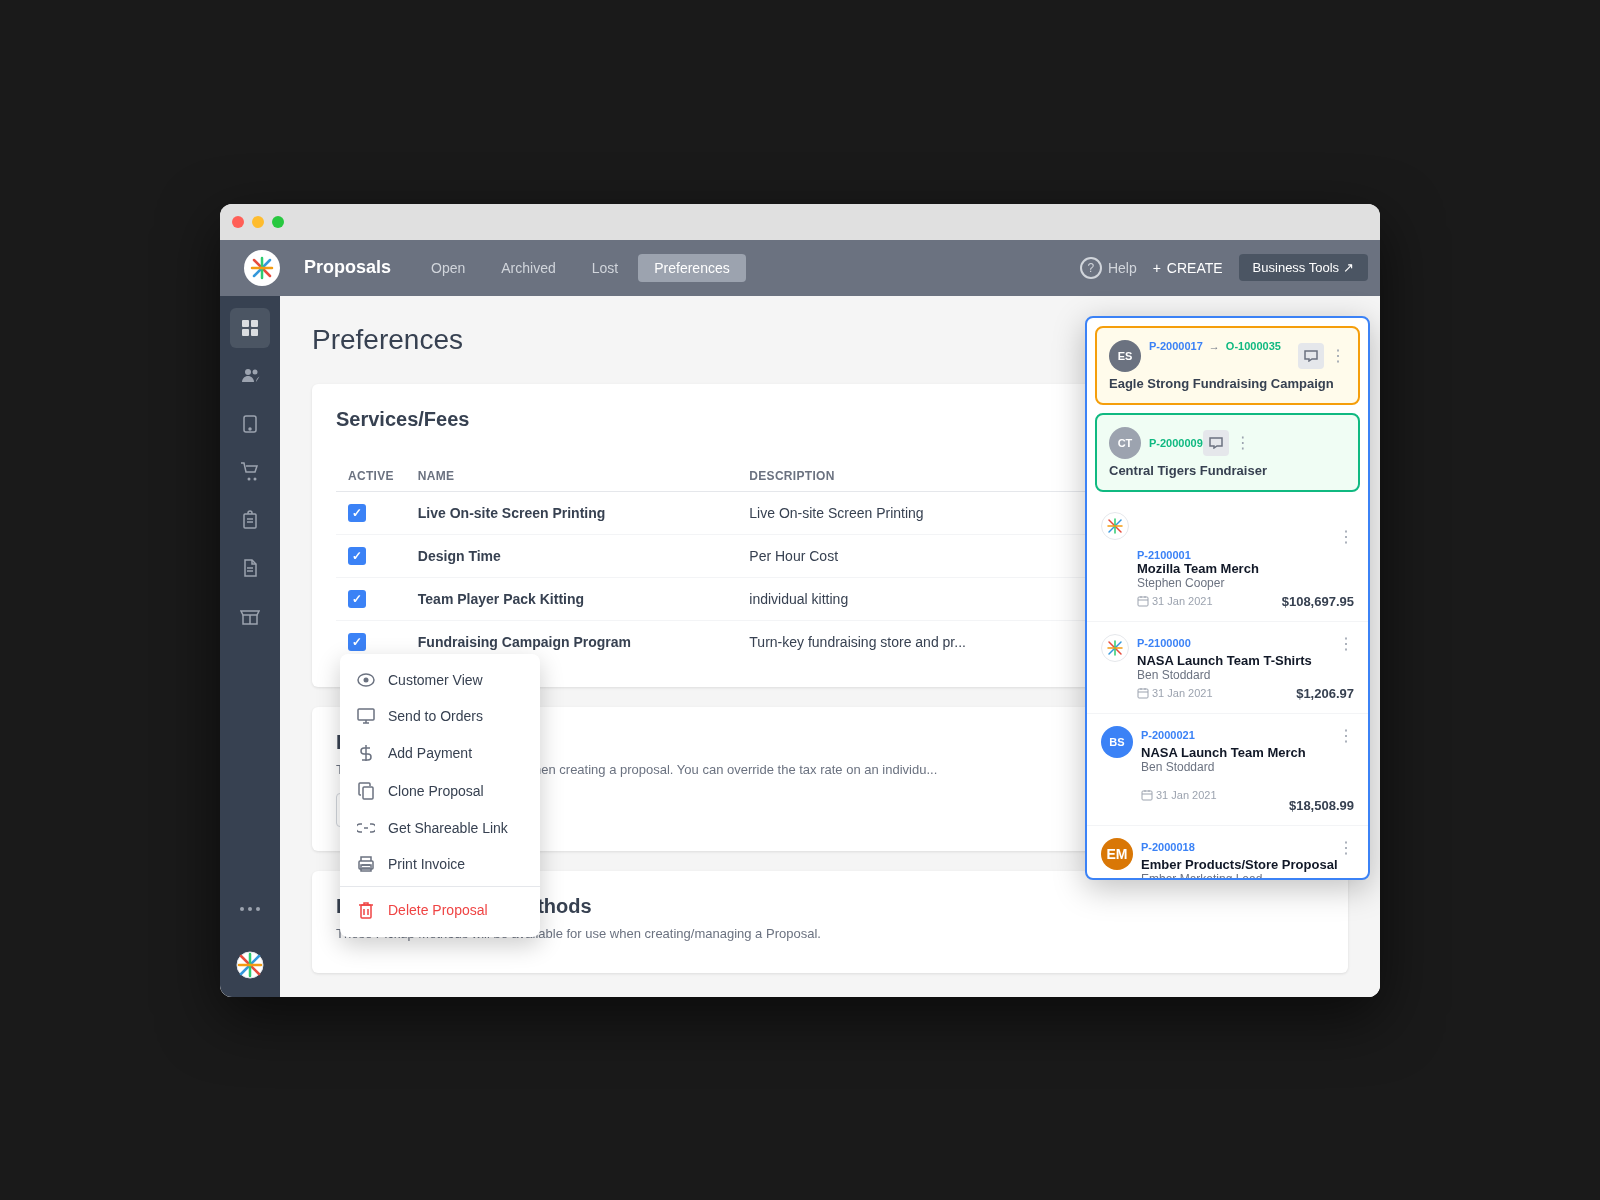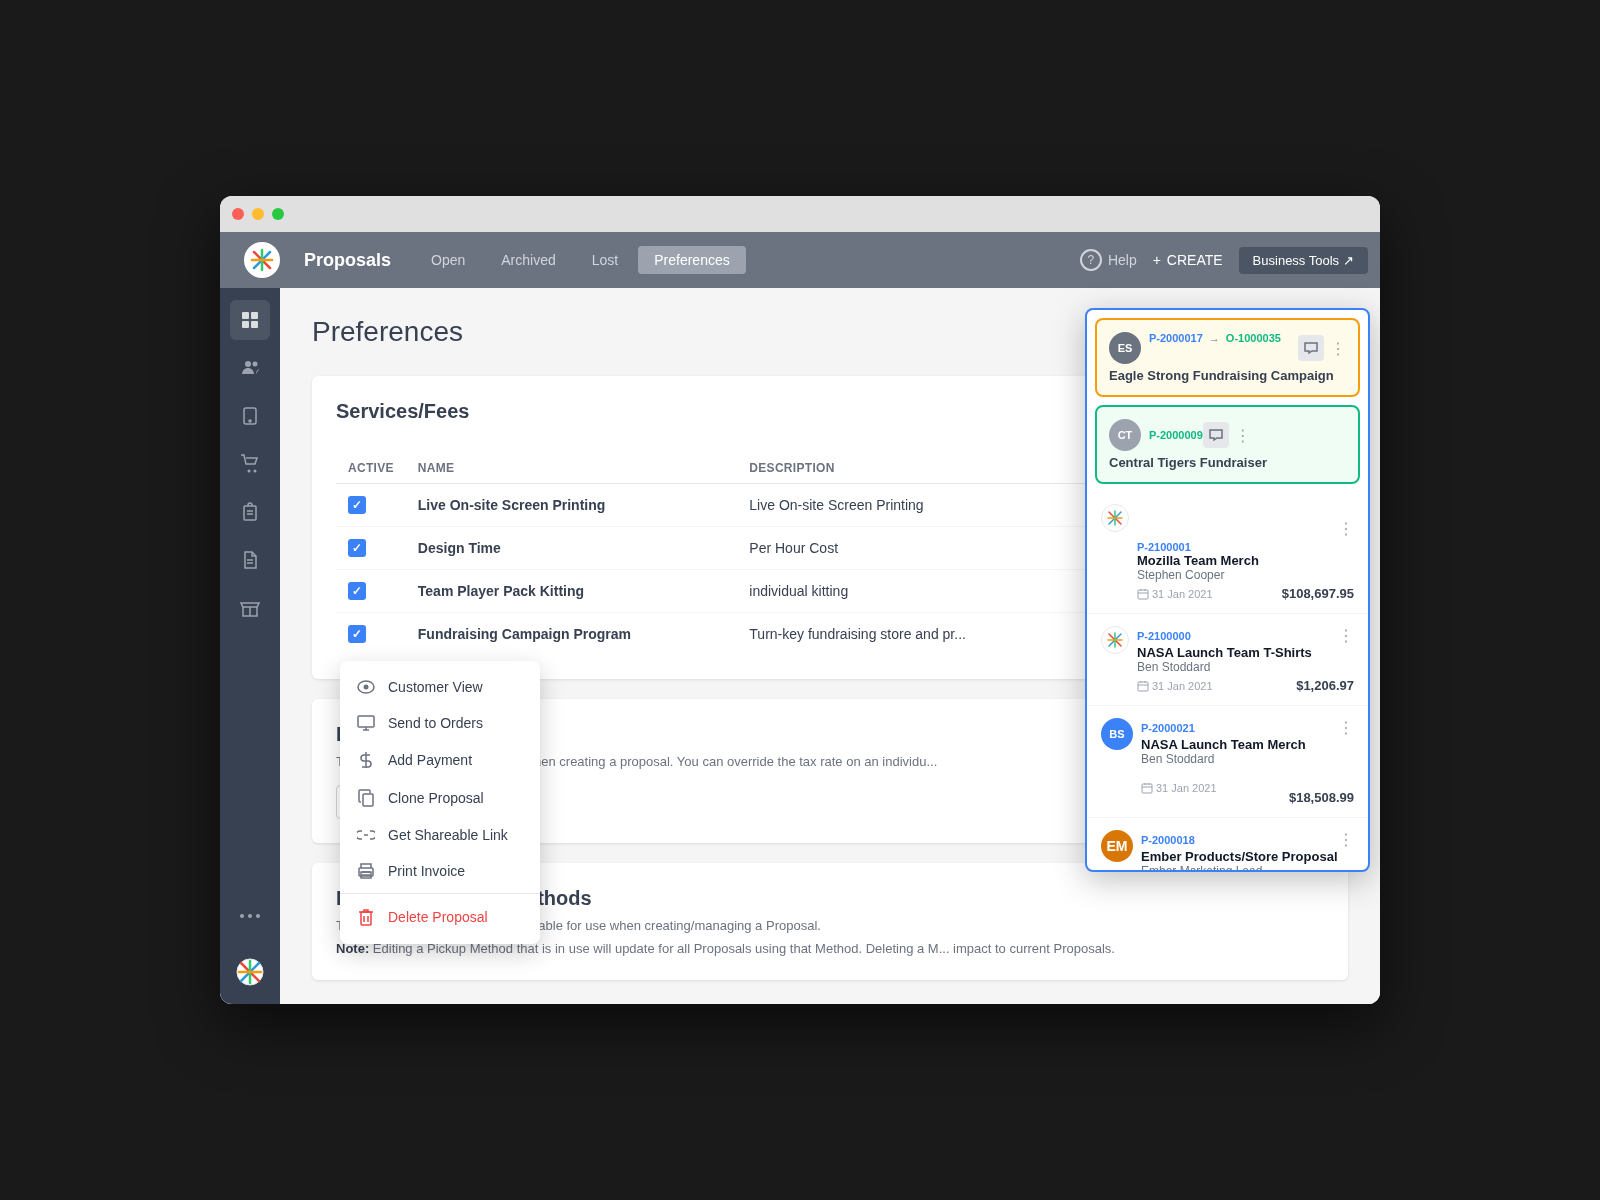--- a/index.html
+++ b/index.html
@@ -588,24 +588,20 @@
         <p class="section-desc">Th<span>is the tax rate used by default when creating a proposal. You can override the tax rate on an individu...</span></p>
         <div class="tax-input-row">
           <input class="tax-input" type="text" value="" style="">
           <span class="percent-label">%</span>
         </div>
       </div>
 
       <div class="pickup-section">
         <h2 class="pickup-title">Reu<span>sable Pick Up Methods</span></h2>
         <p class="pickup-desc">These Pickup Methods will be available for use when creating/managing a Proposal.</p>
-        <p class="pickup-note">
-          <strong>Note:</strong>
-          <span>Editing a Pickup Method that is in use will update for all Proposals using that Method. Deleting a M... impact to current Proposals.</span>
-        </p>
       </div>
 
       <div class="context-menu">
         <div class="context-menu-item">
           <span class="context-menu-icon">
             <svg width="18" height="14" viewBox="0 0 18 14" fill="none" stroke="currentColor" stroke-width="1.5">
               <ellipse cx="9" cy="7" rx="8" ry="6"></ellipse>
               <circle cx="9" cy="7" r="2.5" fill="currentColor" stroke="none"></circle>
             </svg>
           </span>

